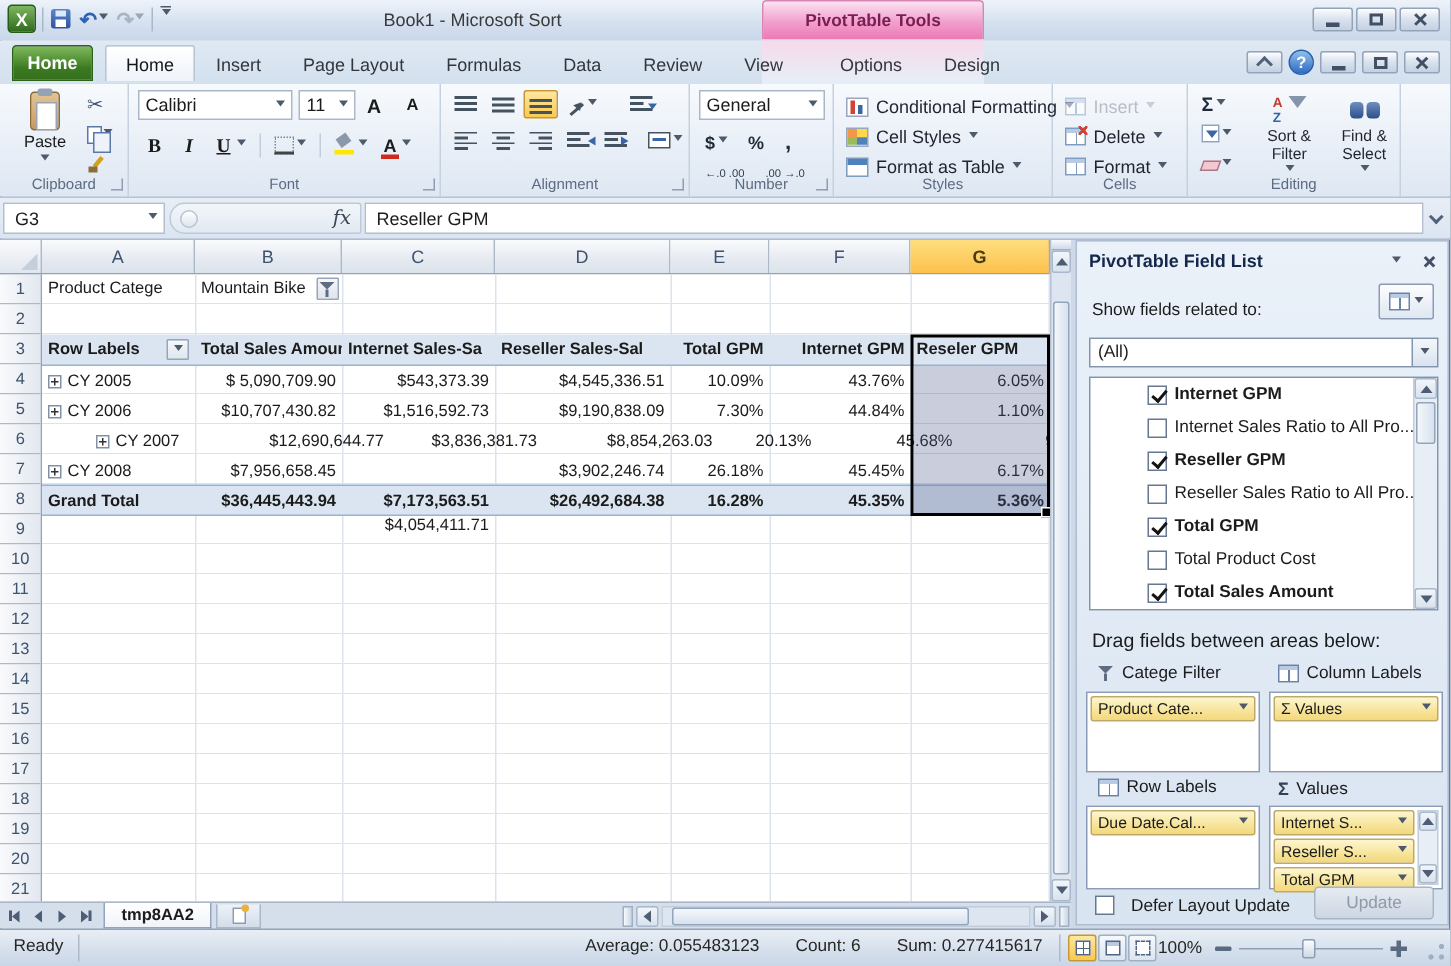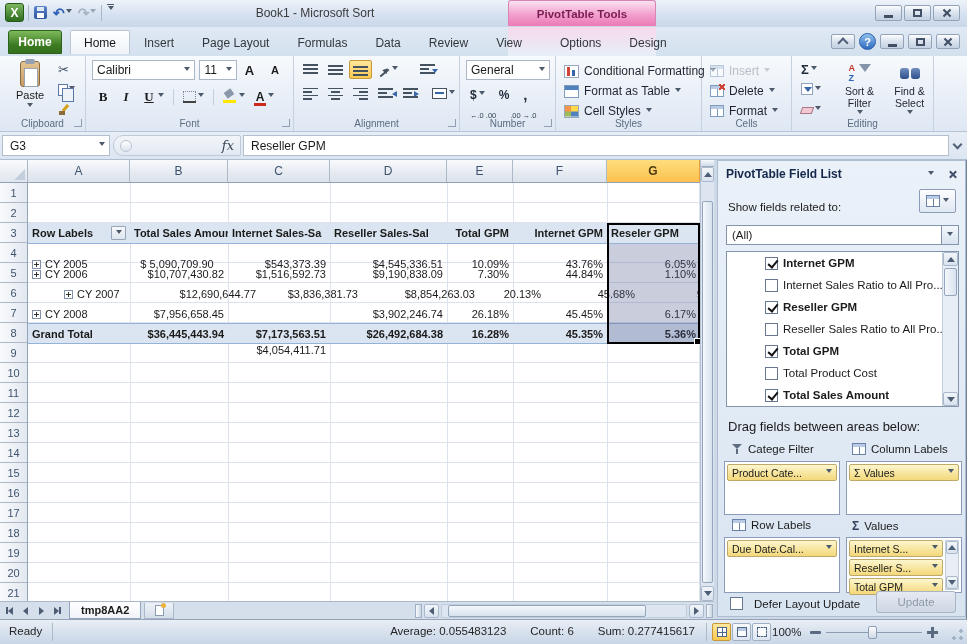--- a/index.html
+++ b/index.html
@@ -539,27 +539,27 @@
     </div>
 
     <div class="grp g-styles">
       <div class="sg">
         <div class="stybtn">
             <span class="ic-cf"></span>
             <span>Conditional Formatting</span>
             <span class="dd"></span>
           </div>
         <div class="stybtn">
+            <span class="ic-cs"></span>
+            <span>Cell Styles</span>
+            <span class="dd"></span>
+          </div>
+        <div class="stybtn">
             <span class="ic-ft"></span>
             <span>Format as Table</span>
-            <span class="dd"></span>
-          </div>
-        <div class="stybtn">
-            <span class="ic-cs"></span>
-            <span>Cell Styles</span>
             <span class="dd"></span>
           </div>
       </div>
       <div class="glabel">Styles</div>
     </div>
 
     <div class="grp g-cells">
       <div class="cg">
         <div class="stybtn dis">
             <span class="ic-grid"></span>
@@ -657,20 +657,27 @@
         <div class="rh">15</div>
         <div class="rh">16</div>
         <div class="rh">17</div>
         <div class="rh">18</div>
         <div class="rh">19</div>
         <div class="rh">20</div>
         <div class="rh">21</div>
       </div>
     <div class="cells">
       <div class="glines"></div>
+      <div class="rrow" style="top:0">
+        <div class="cell" style="left:0;width:102px">Product Catege</div>
+        <div class="cell" style="left:102px;width:98px">Mountain Bike</div>
+        <div class="fbtn" style="left:183px">
+            <span class="ic-funnel"></span>
+          </div>
+      </div>
       <div class="pivot-hd" id="pivot-header">
           <div class="pc" style="left: 0px; width: 102px;">
             <span>Row Labels</span>
             <span class="hdd">
               <span class="dd"></span>
             </span>
           </div>
           <div class="pc" style="left: 102px; width: 98px;">
             <span>Total Sales Amoun</span>
           </div>
@@ -684,26 +691,26 @@
             <span>Total GPM</span>
           </div>
           <div class="pc tr" style="left: 485px; width: 94px;">
             <span>Internet GPM</span>
           </div>
           <div class="pc" style="left: 579px; width: 93px;">
             <span>Reseler GPM</span>
           </div>
         </div>
       <div id="pivot-rows">
-          <div class="drow" style="top: 71px;">
+          <div class="drow" style="top: 61px;">
             <div class="pcl" style="left: 0px; width: 102px;">
               <span class="exp"></span>
               <span>CY 2005</span>
             </div>
-            <div class="pcv" style="left: 102px; width: 98px; text-align: center;">$ 5,090,709.90</div>
+            <div class="pcv" style="left: 102px; width: 98px;">$ 5,090,709.90</div>
             <div class="pcv" style="left: 200px; width: 102px;">$543,373.39</div>
             <div class="pcv" style="left: 302px; width: 117px;">$4,545,336.51</div>
             <div class="pcv" style="left: 419px; width: 66px;">10.09%</div>
             <div class="pcv" style="left: 485px; width: 94px;">43.76%</div>
             <div class="pcv" style="left: 579px; width: 93px;">6.05%</div>
           </div>
           <div class="drow" style="top: 81px;">
             <div class="pcl" style="left: 0px; width: 102px;">
               <span class="exp"></span>
               <span>CY 2006</span>

